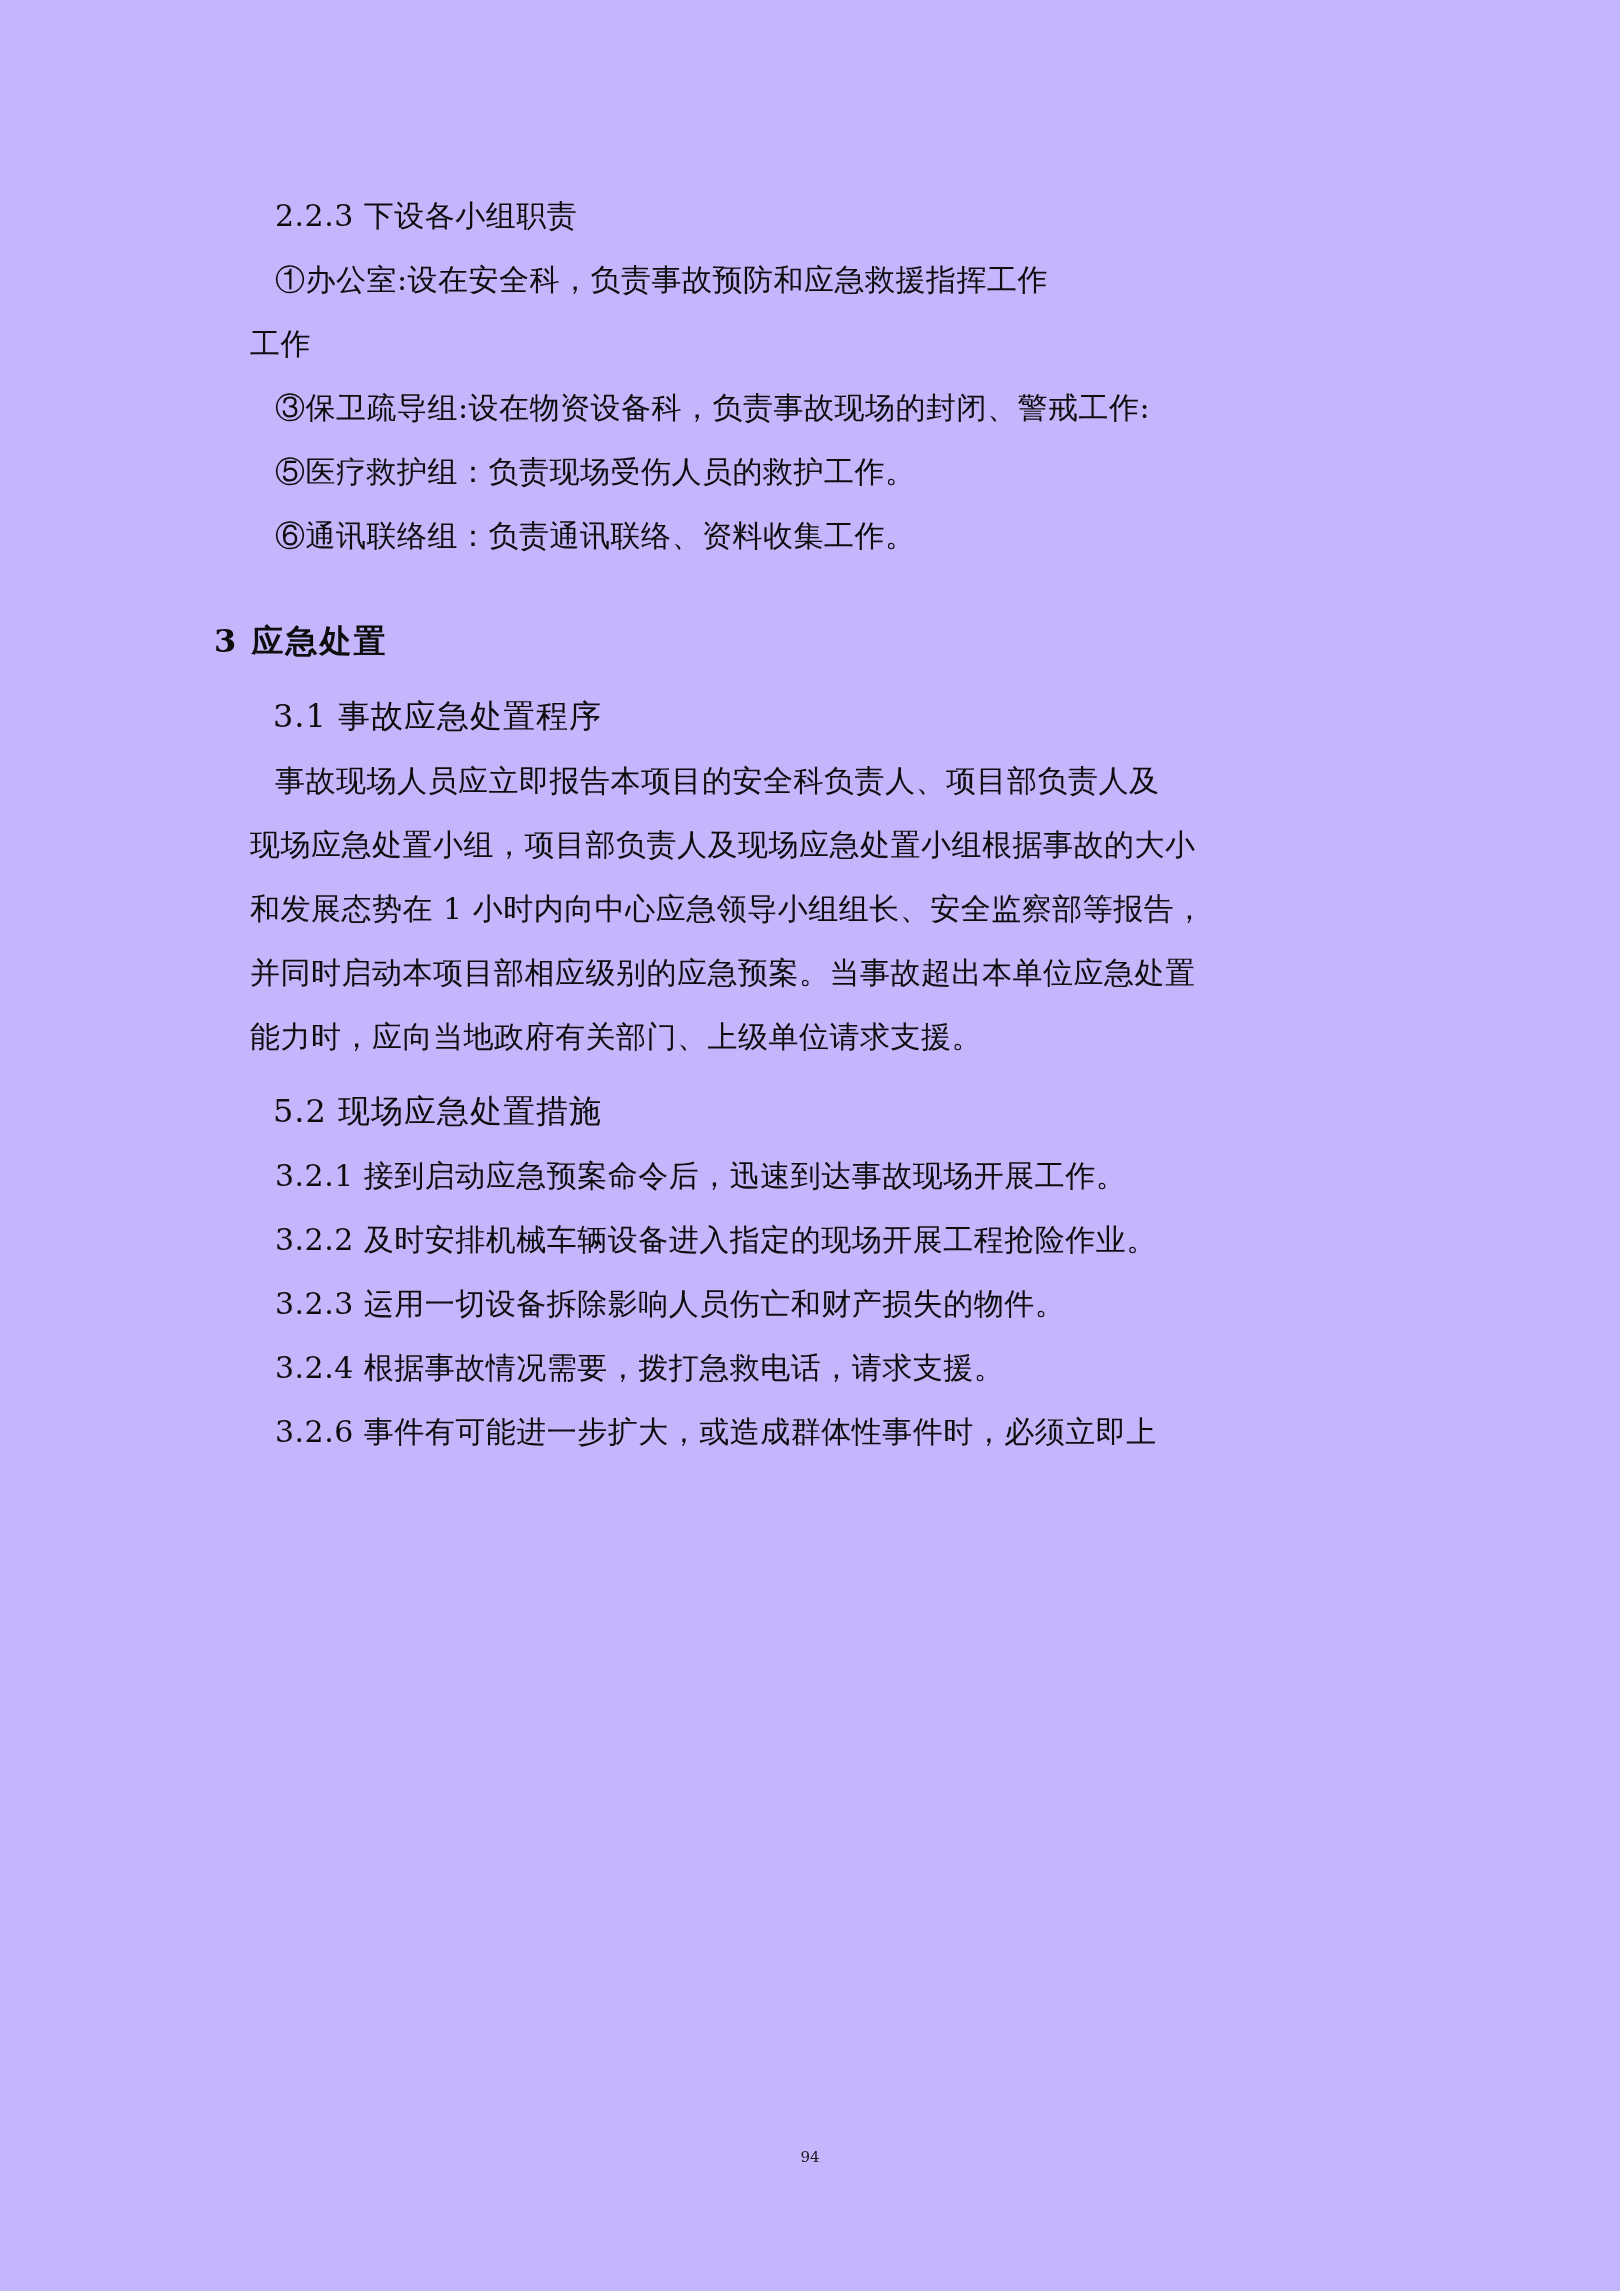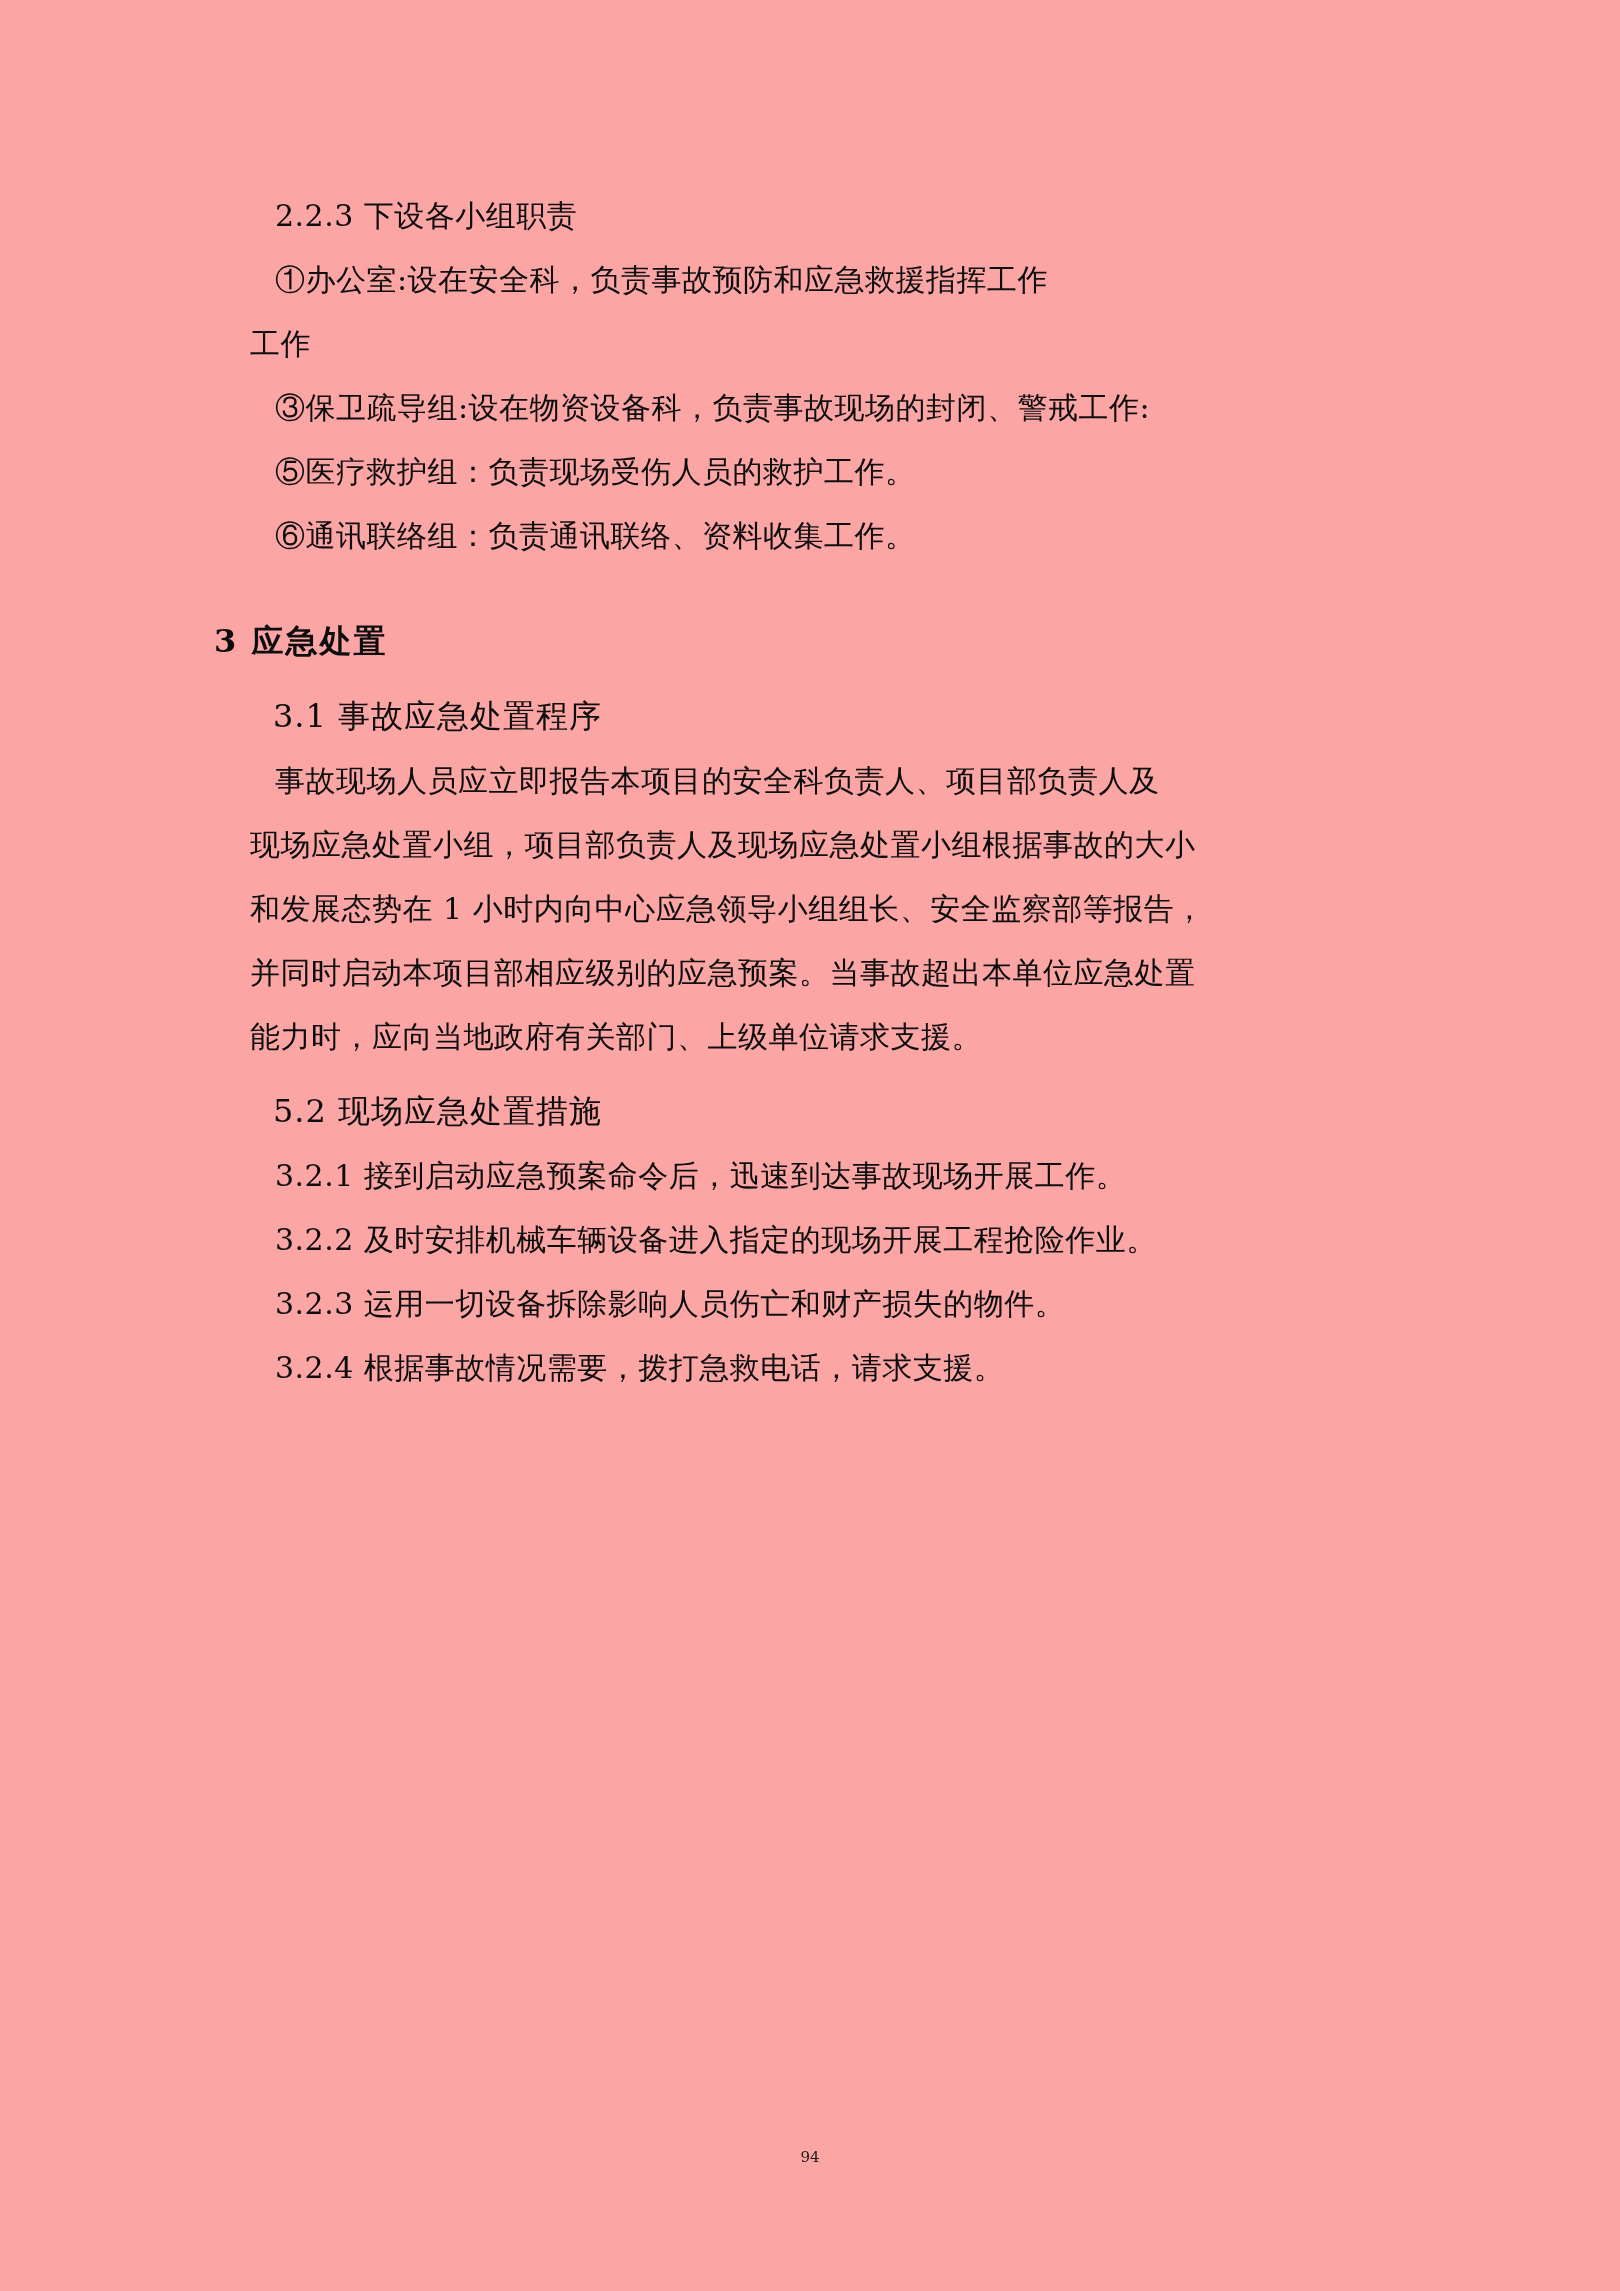--- a/index.html
+++ b/index.html
@@ -4,21 +4,21 @@
 <style>
   html, body {
     margin: 0;
     padding: 0;
     background: #ffffff;
   }
   .page {
     position: relative;
     width: 1620px;
     height: 2292px;
-    background: #fca5a5;
+    background: #c4b5fd;
     margin: 0 auto;
     box-sizing: border-box;
     font-family: "DejaVu Serif", "Liberation Serif", serif;
     color: #000000;
     overflow: hidden;
   }
   .content {
     position: absolute;
     left: 214px;
     top: 184px;
@@ -91,19 +91,20 @@
     <p class="noindent body-just">和发展态势在 1 小时内向中心应急领导小组组长、安全监察部等报告，</p>
     <p class="noindent body-just">并同时启动本项目部相应级别的应急预案。当事故超出本单位应急处置</p>
     <p class="noindent body-just">能力时，应向当地政府有关部门、上级单位请求支援。</p>
 
     <p class="heading2">5.2 现场应急处置措施</p>
 
     <p class="indent">3.2.1 接到启动应急预案命令后，迅速到达事故现场开展工作。</p>
     <p class="indent">3.2.2 及时安排机械车辆设备进入指定的现场开展工程抢险作业。</p>
     <p class="indent">3.2.3 运用一切设备拆除影响人员伤亡和财产损失的物件。</p>
     <p class="indent">3.2.4 根据事故情况需要，拨打急救电话，请求支援。</p>
+    <p class="indent">3.2.6 事件有可能进一步扩大，或造成群体性事件时，必须立即上</p>
 
   </div>
 
   <div class="page-number">94</div>
 
 </div>
 
 
 </body></html>

